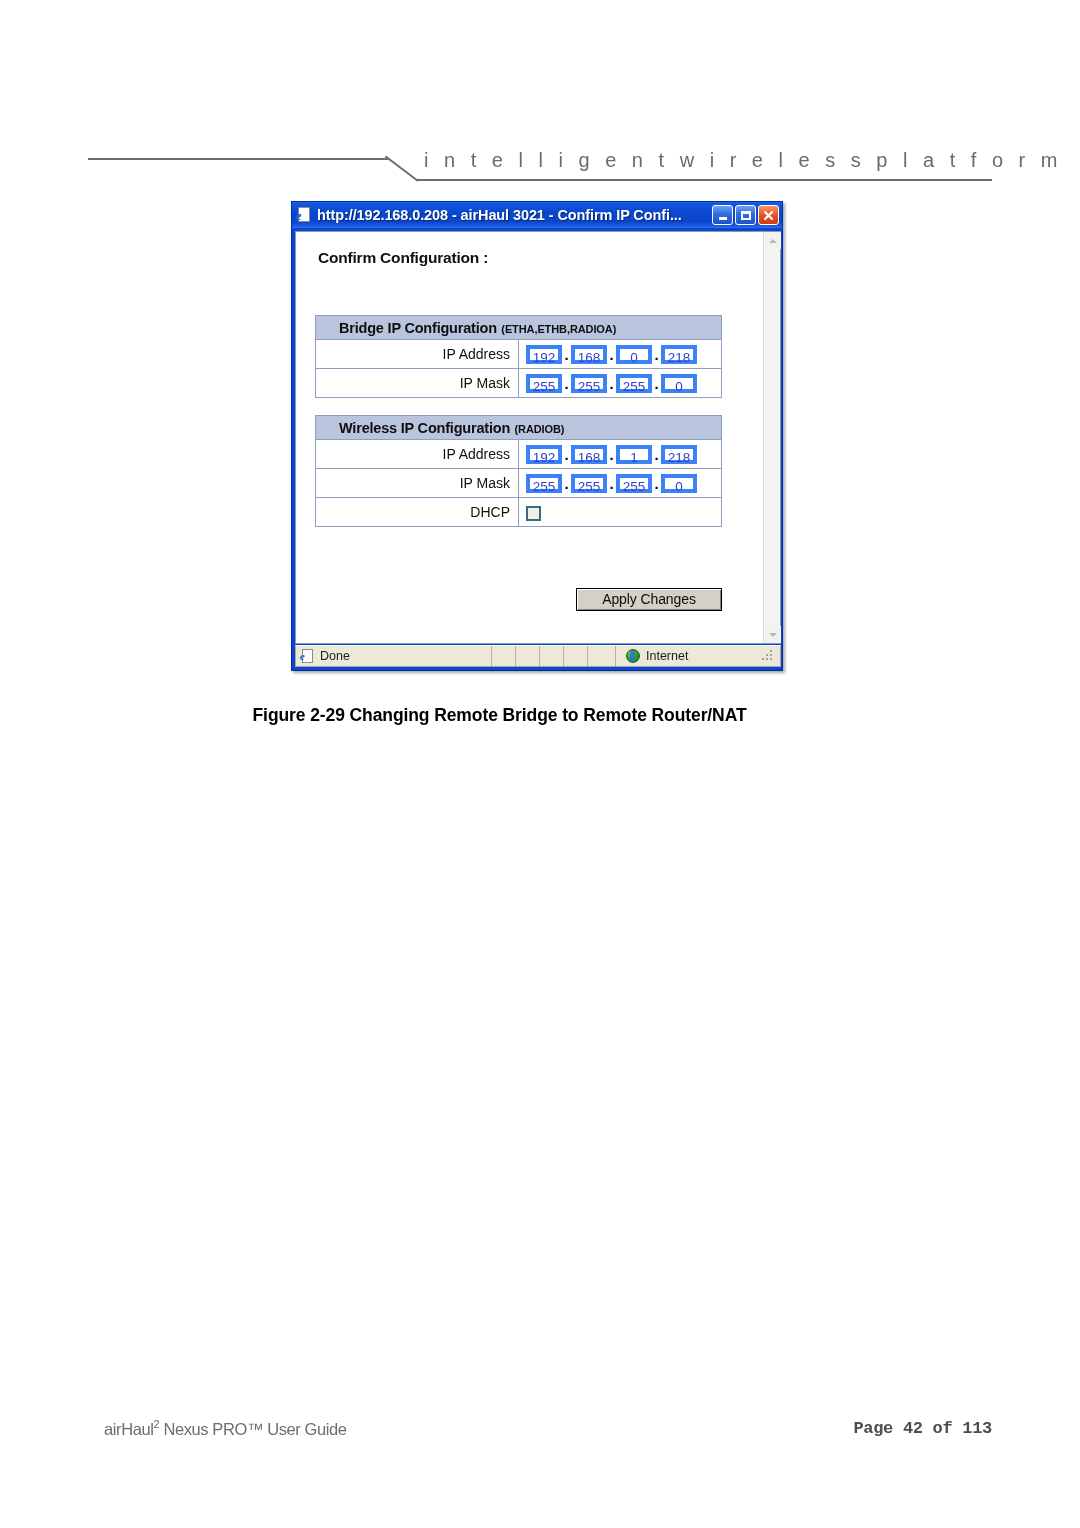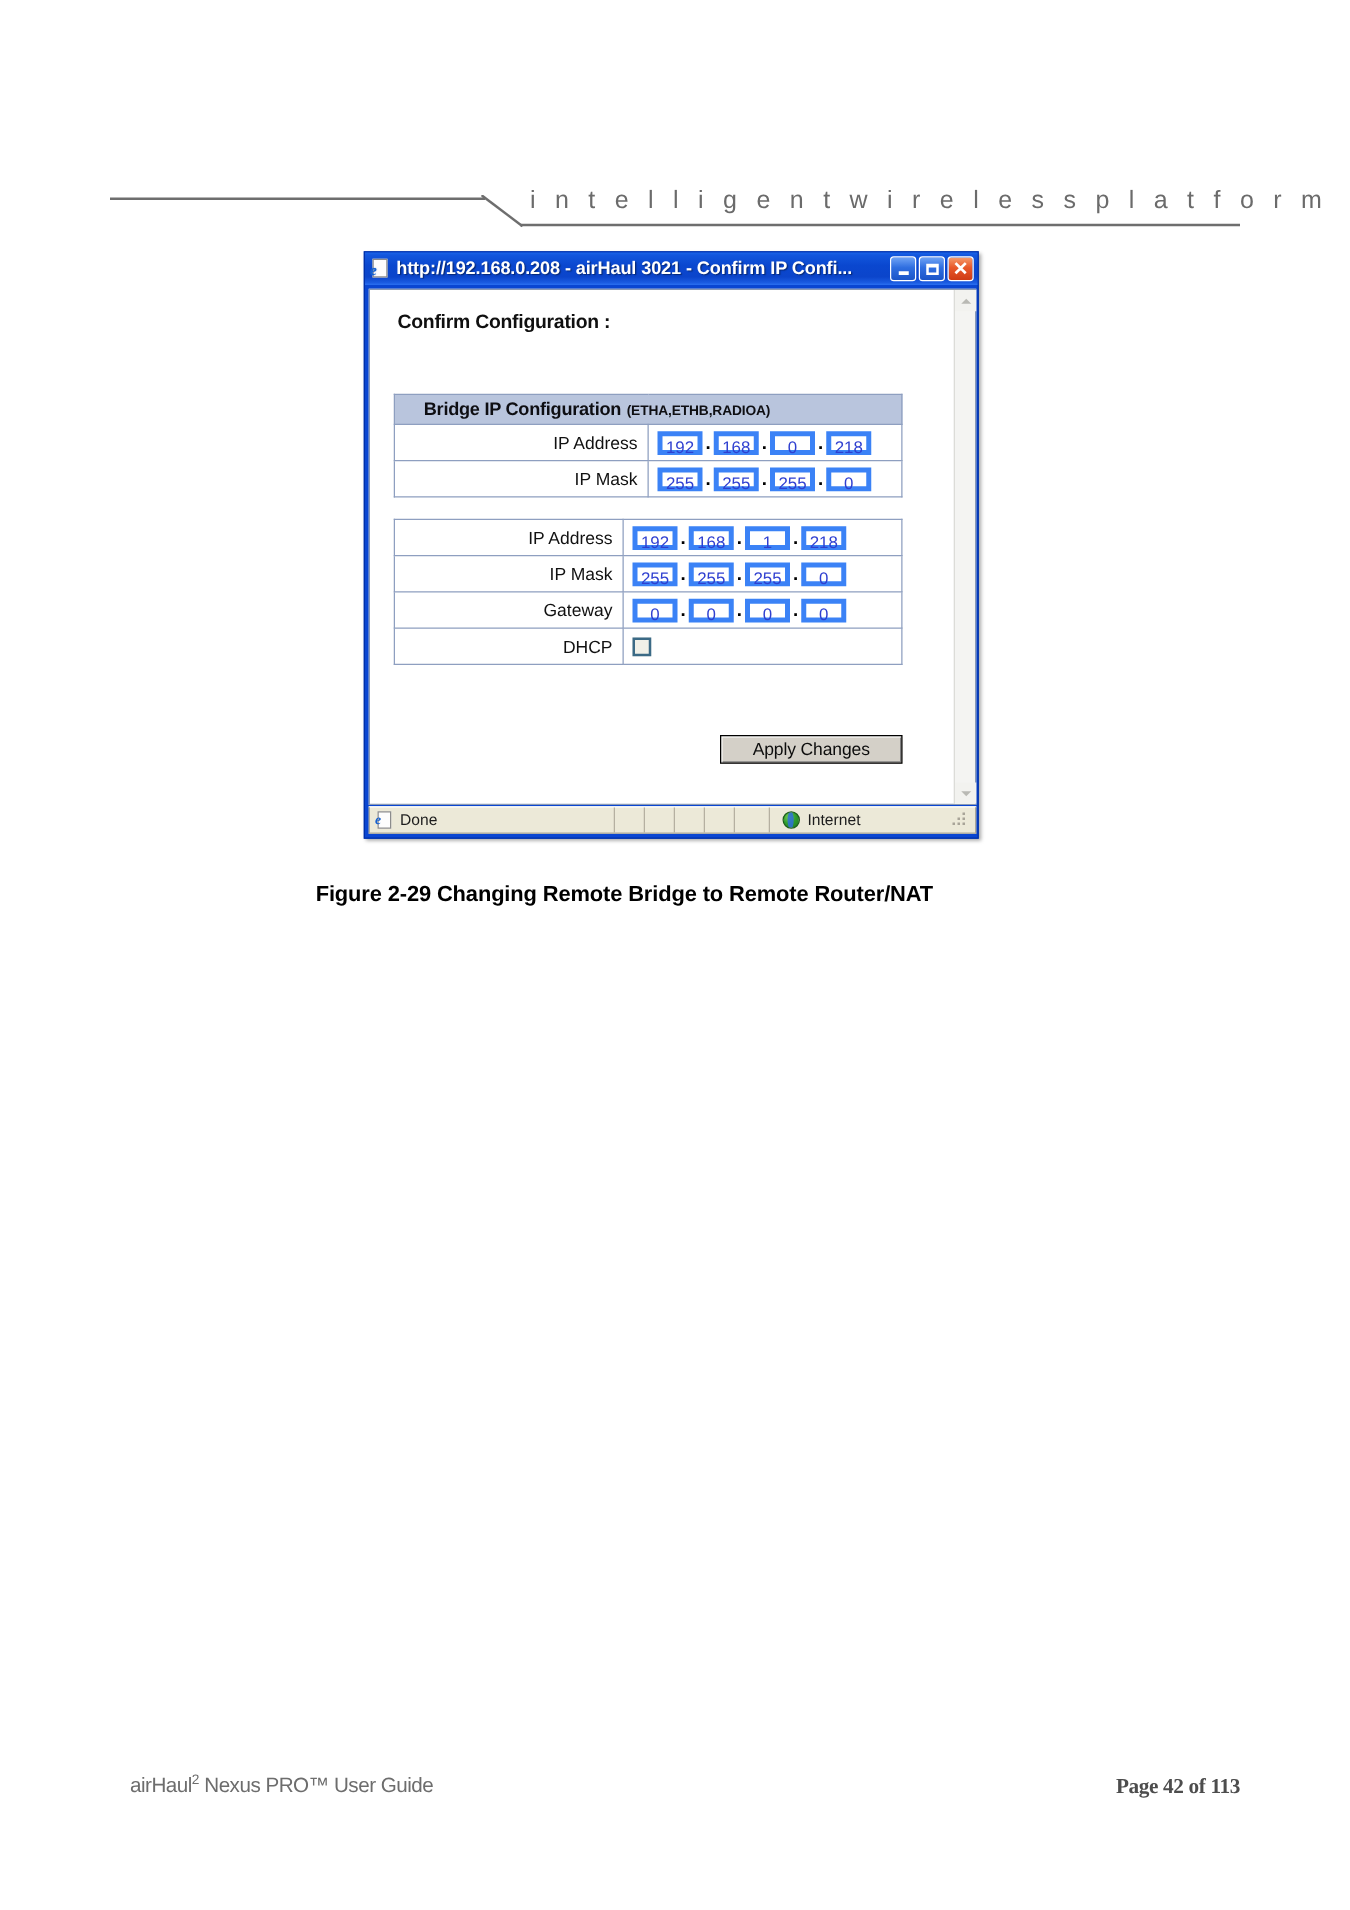--- a/index.html
+++ b/index.html
@@ -433,21 +433,21 @@
   .ftr-right-text {
     position: absolute;
     left: 730px;
     top: 1419px;
     width: 262px;
     text-align: right;
     font-size: 17px;
     color: #4d4d4d;
     font-weight: bold;
     white-space: nowrap;
-    font-family: Liberation Serif, serif;
+    font-family: Liberation Mono, monospace;
     letter-spacing: -0.3px;
   }
 </style>
 </head>
 <body>
 
 <div class="page-header">
   <div class="hdr-line-left"></div>
   <svg class="hdr-diag" viewBox="0 0 34 26">
     <line x1="0" y1="0" x2="33" y2="25" stroke="#6e6e6e" stroke-width="2"></line>
@@ -501,35 +501,35 @@
             <td class="val-cell">
               <span class="octet">255</span><span class="dot">.</span><span class="octet">255</span><span class="dot">.</span><span class="octet">255</span><span class="dot">.</span><span class="octet">0</span>
             </td>
           </tr>
         </tbody>
       </table>
 
       <table class="cfg-table wireless">
         <tbody>
           <tr>
+            <td class="sec-head" colspan="2">
+              <span class="sec-title">Wireless IP Configuration</span>
+              <span class="sec-sub">(RADIOB)</span>
+            </td>
+          </tr>
+          <tr>
             <td class="lbl-cell">IP Address</td>
             <td class="val-cell">
               <span class="octet">192</span><span class="dot">.</span><span class="octet">168</span><span class="dot">.</span><span class="octet">1</span><span class="dot">.</span><span class="octet">218</span>
             </td>
           </tr>
           <tr>
             <td class="lbl-cell">IP Mask</td>
             <td class="val-cell">
               <span class="octet">255</span><span class="dot">.</span><span class="octet">255</span><span class="dot">.</span><span class="octet">255</span><span class="dot">.</span><span class="octet">0</span>
-            </td>
-          </tr>
-          <tr>
-            <td class="lbl-cell">Gateway</td>
-            <td class="val-cell">
-              <span class="octet">0</span><span class="dot">.</span><span class="octet">0</span><span class="dot">.</span><span class="octet">0</span><span class="dot">.</span><span class="octet">0</span>
             </td>
           </tr>
           <tr>
             <td class="lbl-cell">DHCP</td>
             <td class="val-cell">
               <span class="dhcp-box"></span>
             </td>
           </tr>
         </tbody>
       </table>

